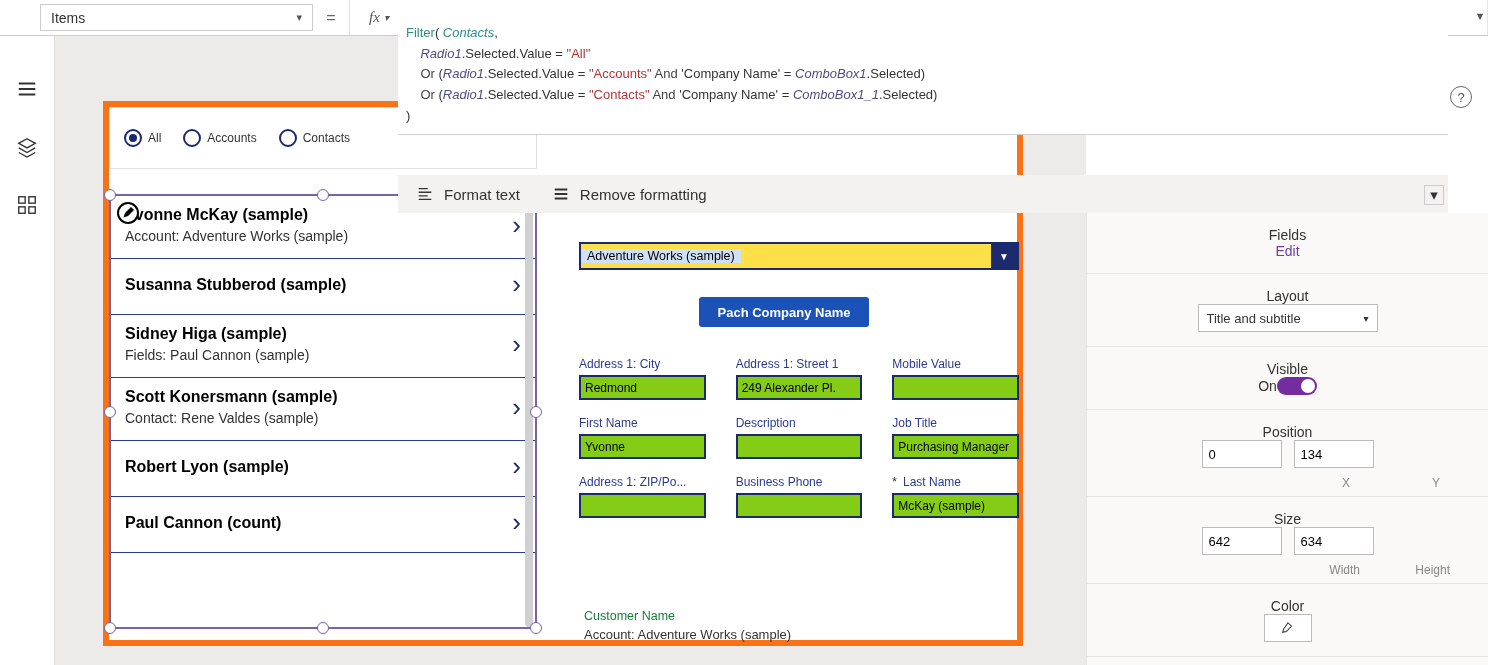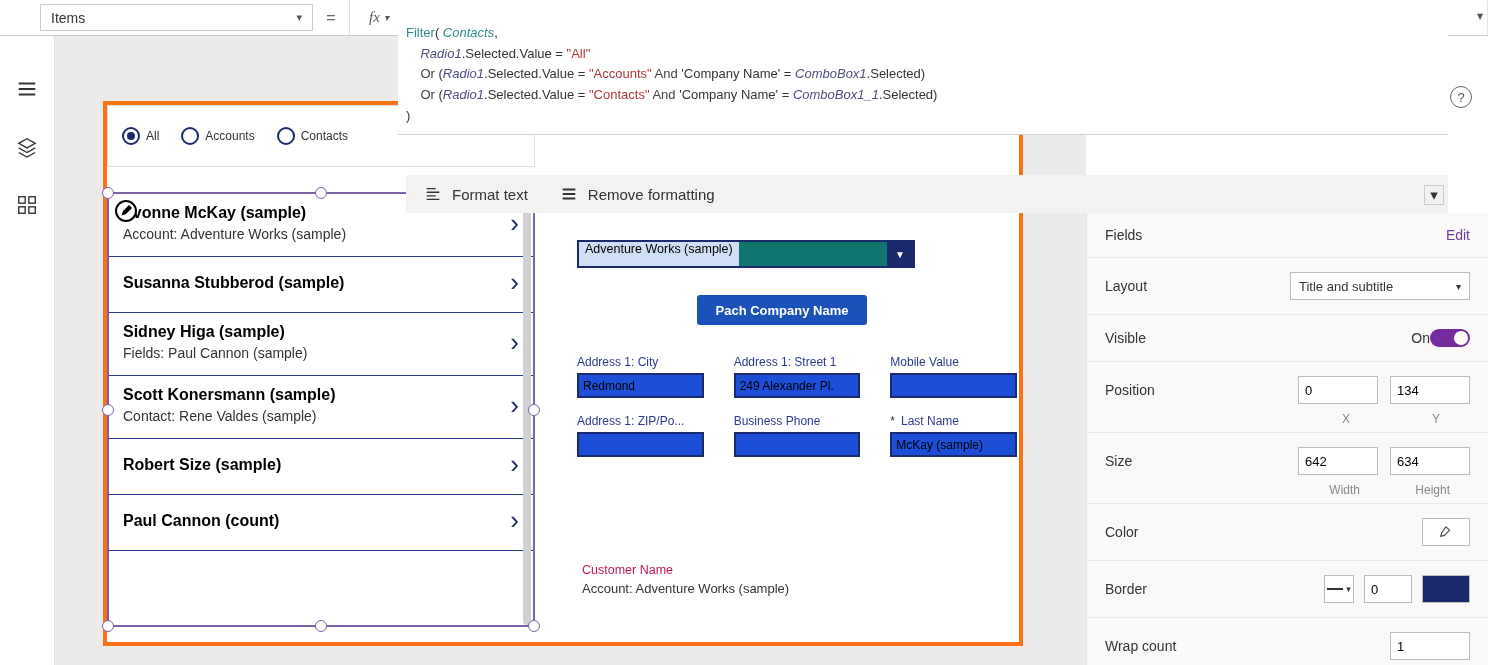--- a/index.html
+++ b/index.html
@@ -12,35 +12,35 @@
   .fx { width: 60px; display: flex; align-items: center; justify-content: center; border-left: 1px solid #e0e0e0; border-right: 1px solid #e0e0e0; font-style: italic; font-family: "Times New Roman", serif; font-size: 15px; color: #555; gap: 4px; cursor: pointer; }
   .formula-area { flex: 1; font-family: Consolas, "Courier New", monospace; font-size: 16px; color: #000; position: relative; border-right: 1px solid #e5e5e5; }
   .formula-body { position: absolute; top: 0; left: 0; right: 0; padding: 2px 8px 4px 8px; background: #fff; line-height: 1.6; white-space: pre; min-height: 135px; border-bottom: 1px solid #d0d0d0; z-index: 20; }
   .formula-collapse { position: absolute; right: 2px; top: 6px; color: #555; cursor: pointer; z-index: 21; }
   .t-func { color: #2e8b8b; }
   .t-ident { color: #2e8b8b; font-style: italic; }
   .t-key { color: #444; }
   .t-str { color: #b03535; }
   .t-lit { color: #4d4d80; font-style: italic; }
   
-  .formula-toolbar { position: absolute; top: 175px; left: 398px; right: 40px; height: 38px; background: #f3f2f1; display: flex; align-items: center; gap: 32px; padding: 0 18px; font-size: 15px; color: #333; z-index: 19; margin-left: 8px; }
+  .formula-toolbar { position: absolute; top: 175px; left: 398px; right: 40px; height: 38px; background: #f3f2f1; display: flex; align-items: center; gap: 32px; padding: 0 18px; font-size: 15px; color: #333; z-index: 19; }
   .ft-item { display: flex; align-items: center; gap: 10px; cursor: pointer; }
   .ft-icon { width: 18px; height: 18px; display: inline-block; }
   .ft-collapse { position: absolute; right: 4px; top: 10px; border: 1px solid #ccc; width: 20px; height: 20px; display:flex; align-items:center; justify-content:center; cursor:pointer; }
   
   
   .leftnav { position: absolute; top: 36px; left: 0; width: 55px; height: 629px; border-right: 1px solid #e0e0e0; display: flex; flex-direction: column; align-items: center; gap: 36px; padding-top: 42px; }
   .nav-icon { width: 22px; height: 22px; color: #333; cursor: pointer; }
   
   
   .help-icon { position: absolute; top: 86px; right: 16px; width: 22px; height: 22px; border: 1.5px solid #666; border-radius: 50%; display:flex; align-items:center; justify-content:center; font-size: 13px; color:#555; cursor: pointer; z-index: 15; }
   
   
   .canvas { position: absolute; top: 36px; left: 55px; right: 402px; bottom: 0; background: #edebe9; overflow: hidden; }
-  .app-screen { position: absolute; left: 48px; top: 65px; width: 920px; height: 545px; background: #fff; border: 4px solid #f97316; }
+  .app-screen { position: absolute; left: 48px; top: 65px; width: 920px; height: 545px; background: #fff; border: 6px solid #f97316; }
   
   
   .radio-row { position: absolute; top: 0; left: 0; width: 428px; height: 62px; background: #fff; border: 1px solid #e0e0e0; display:flex; align-items:center; gap: 22px; padding: 0 14px; }
   .radio { display:flex; align-items:center; gap:6px; font-size: 12px; color:#333; cursor:pointer; }
   .rcircle { width: 18px; height: 18px; border: 2px solid #1b2a6f; border-radius:50%; display:flex; align-items:center; justify-content:center; }
   .rcircle.checked::after { content: ""; width: 8px; height: 8px; background: #1b2a6f; border-radius:50%; }
   
   
   .gallery { position: absolute; left: 0; top: 87px; width: 428px; height: 435px; border: 2px solid #7b61a8; background: #fff; }
   .gallery-scroll { position:absolute; right: 2px; top: 0; bottom: 0; width: 8px; background: #d0d0d0; border-radius: 4px; }
@@ -50,40 +50,40 @@
   .h-bl { left:-7px; bottom:-7px;} .h-bc { left:50%; bottom:-7px; margin-left:-6px;} .h-br{ right:-7px; bottom:-7px;}
   .edit-pencil { position:absolute; left:6px; top:6px; width:22px; height:22px; border:2px solid #000; border-radius:50%; display:flex; align-items:center; justify-content:center; z-index:6; background:#fff; cursor:pointer;}
   
   .gitem { border-bottom: 1.5px solid #2b3a8f; padding: 10px 14px 14px 14px; display:flex; align-items:center; justify-content:space-between; cursor:pointer;}
   .gitem .gtxt { display:flex; flex-direction:column; gap:2px; }
   .gtitle { font-size: 16px; font-weight: 600; color:#000;}
   .gsub { font-size: 14px; color:#333; margin-top: 2px;}
   .chev { font-size: 26px; color: #1b2a6f; font-weight: 300; }
   
   
-  .combo { position:absolute; left: 470px; top: 135px; width: 338px; height: 28px; border:2px solid #1b2a6f; display:flex; justify-content:space-between; background:#0f766e; cursor:pointer;}
+  .combo { position:absolute; left: 470px; top: 135px; width: 440px; height: 28px; border:2px solid #1b2a6f; display:flex; justify-content:space-between; align-items:center; background:#fde047; cursor:pointer;}
   .combo .val { padding: 0 6px; font-size: 12.5px; color:#000; background: #cfe0f4; }
   .combo .dd { width: 26px; height: 100%; background:#1b2a6f; color:#fff; display:flex; align-items:center; justify-content:center; font-size: 10px;}
   
   .patchbtn { position:absolute; left: 590px; top: 190px; width: 170px; height: 30px; background:#1b52b7; color:#fff; border-radius:3px; display:flex; align-items:center; justify-content:center; font-size: 13px; font-weight:600; cursor:pointer;}
   
   .fgrid { position:absolute; left: 470px; top: 250px; width: 440px; }
   .frow { display:flex; gap: 30px; margin-bottom: 16px; }
   .fcard { width: 130px; }
   .flabel { color: #2b3a8f; font-size: 12px; margin-bottom: 4px; display:block; white-space: nowrap; overflow:hidden; text-overflow: ellipsis;}
   .flabel .req { color:#333; margin-right:6px;}
-  .finput { width: 100%; height: 25px; border:2px solid #1b2a6f; padding: 0 4px; font-size: 12px; color:#000; background:#1d4ed8;}
+  .finput { width: 100%; height: 25px; border:2px solid #1b2a6f; padding: 0 4px; font-size: 12px; color:#000; background:#84cc16;}
   
   .custname { position:absolute; left: 475px; top: 458px; }
-  .custname .cl { color:#be185d; font-size:12.5px;}
+  .custname .cl { color:#15803d; font-size:12.5px;margin-top:44px;}
   .custname .cv { color:#333; font-size:13px; margin-top: 4px;}
   
   
   .rpanel { position:absolute; top: 213px; right: 0; width: 402px; bottom: 0; background:#faf9f8; border-left:1px solid #e5e5e5; font-size: 14px; }
-  .prow { display:flex; align-items:center; justify-content:space-between; padding: 14px 18px; border-bottom: 1px solid #e7e6e5; }
+  .prow { display:flex; align-items:center; justify-content:space-between; padding: 14px 18px; border-bottom: 1px solid #e7e6e5; flex-direction: column; }
   .prow.tall { padding-bottom: 28px; position:relative;}
   .prow .label { color:#333; }
   .plink { color:#6b3fa0; cursor:pointer; }
   .pselect { width: 180px; height: 28px; border:1px solid #bbb; display:flex; align-items:center; justify-content:space-between; padding: 0 8px; background:#fff; font-size:13px; cursor:pointer;}
   .ptoggle { width: 40px; height: 18px; background:#742c9e; border-radius:10px; position:relative; cursor:pointer;}
   .ptoggle::after { content:""; position:absolute; right:2px; top:2px; width:14px; height:14px; background:#fff; border-radius:50%;}
   .pinput { width: 80px; height: 28px; border:1px solid #bbb; padding: 0 6px; font-size:13px; background:#fff;}
   .pnumgroup { display:flex; gap: 12px; }
   .psublabel { position:absolute; font-size:12px; color:#888; bottom: 6px;}
   .colorbox { width:48px; height:28px; border:1px solid #bbb; background:#fff; display:flex; align-items:center; justify-content:center; cursor:pointer;}
@@ -214,21 +214,21 @@
         </div>
       <div class="gitem">
           <div class="gtxt">
             <span class="gtitle">Scott Konersmann (sample)</span>
             <span class="gsub">Contact: Rene Valdes (sample)</span>
           </div>
           <span class="chev">›</span>
         </div>
       <div class="gitem">
           <div class="gtxt">
-            <span class="gtitle">Robert Size (sample)</span>
+            <span class="gtitle">Robert Lyon (sample)</span>
           </div>
           <span class="chev">›</span>
         </div>
       <div class="gitem">
           <div class="gtxt">
             <span class="gtitle">Paul Cannon (count)</span>
           </div>
           <span class="chev">›</span>
         </div>
     </div>
@@ -242,20 +242,25 @@
         <span>Pach Company Name</span>
       </div>
 
     <div class="fgrid">
       <div class="frow">
         <div class="fcard"><span class="flabel">Address 1: City</span><input class="finput" value="Redmond" style=""></div>
         <div class="fcard"><span class="flabel">Address 1: Street 1</span><input class="finput" value="249 Alexander Pl." style=""></div>
         <div class="fcard"><span class="flabel">Mobile Value</span><input class="finput" value="" style=""></div>
       </div>
       <div class="frow">
+        <div class="fcard"><span class="flabel">First Name</span><input class="finput" value="Yvonne" style=""></div>
+        <div class="fcard"><span class="flabel">Description</span><input class="finput" value="" style=""></div>
+        <div class="fcard"><span class="flabel">Job Title</span><input class="finput" value="Purchasing Manager" style=""></div>
+      </div>
+      <div class="frow">
         <div class="fcard"><span class="flabel">Address 1: ZIP/Po...</span><input class="finput" value="" style=""></div>
         <div class="fcard"><span class="flabel">Business Phone</span><input class="finput" value="" style=""></div>
         <div class="fcard"><span class="flabel"><span class="req">*</span><span>Last Name</span></span><input class="finput" value="McKay (sample)" style=""></div>
       </div>
     </div>
 
     <div class="custname">
       <div class="cl">Customer Name</div>
       <div class="cv">Account: Adventure Works (sample)</div>
     </div>

